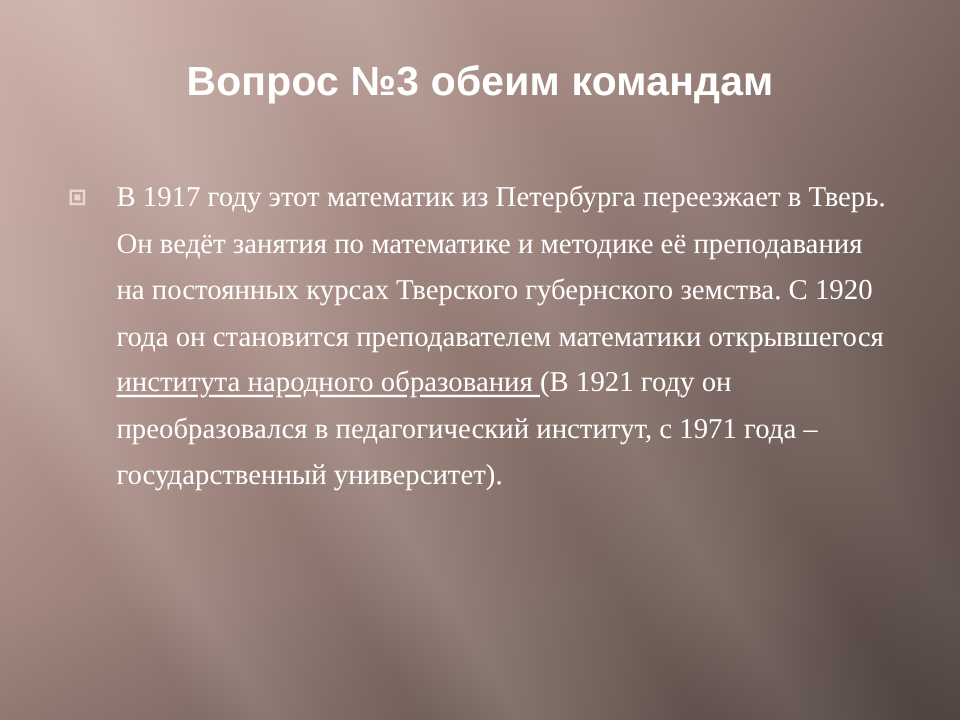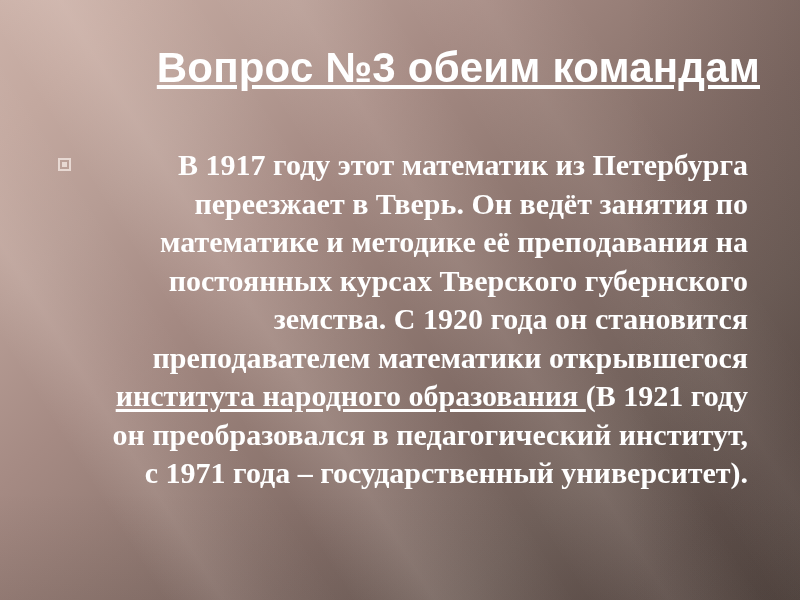--- a/index.html
+++ b/index.html
@@ -67,29 +67,28 @@
   .content {
     position: absolute;
     inset: 0;
   }
 
   #slide-title {
     position: absolute;
     left: 40px;
     top: 47px;
     width: 720px;
-    text-align: right;
+    text-align: center;
     font-family: "Liberation Sans", sans-serif;
     font-weight: bold;
-    font-size: 42px;
+    font-size: 34px;
     line-height: 42px;
     color: #ffffff;
     letter-spacing: 0.2px;
     white-space: nowrap;
-    text-decoration: underline;
   }
 
   .body-block {
     position: absolute;
     left: 58px;
     top: 146px;
     width: 690px;
     display: flex;
     align-items: flex-start;
   }
@@ -110,25 +109,24 @@
     left: 2px;
     top: 2px;
     right: 2px;
     bottom: 2px;
     background: #e8d9d3;
   }
 
   #body-paragraph {
     flex: 1 1 auto;
     font-family: "Liberation Serif", serif;
-    font-size: 30px;
+    font-size: 24px;
     line-height: 38.5px;
     color: #ffffff;
-    text-align: right;
-    font-weight: bold;
+    text-align: left;
   }
 
   #body-paragraph .u {
     text-decoration: underline;
     text-underline-offset: 3px;
   }
 </style>
 </head>
 <body>
 

